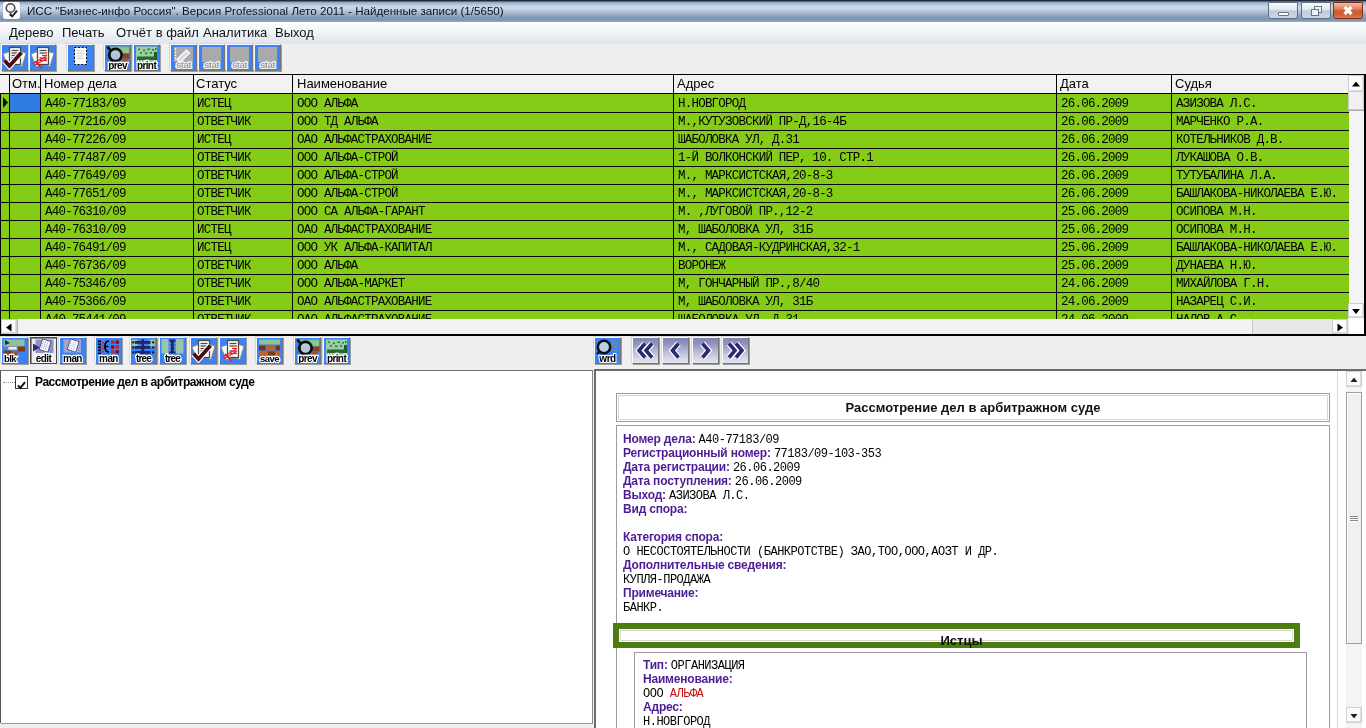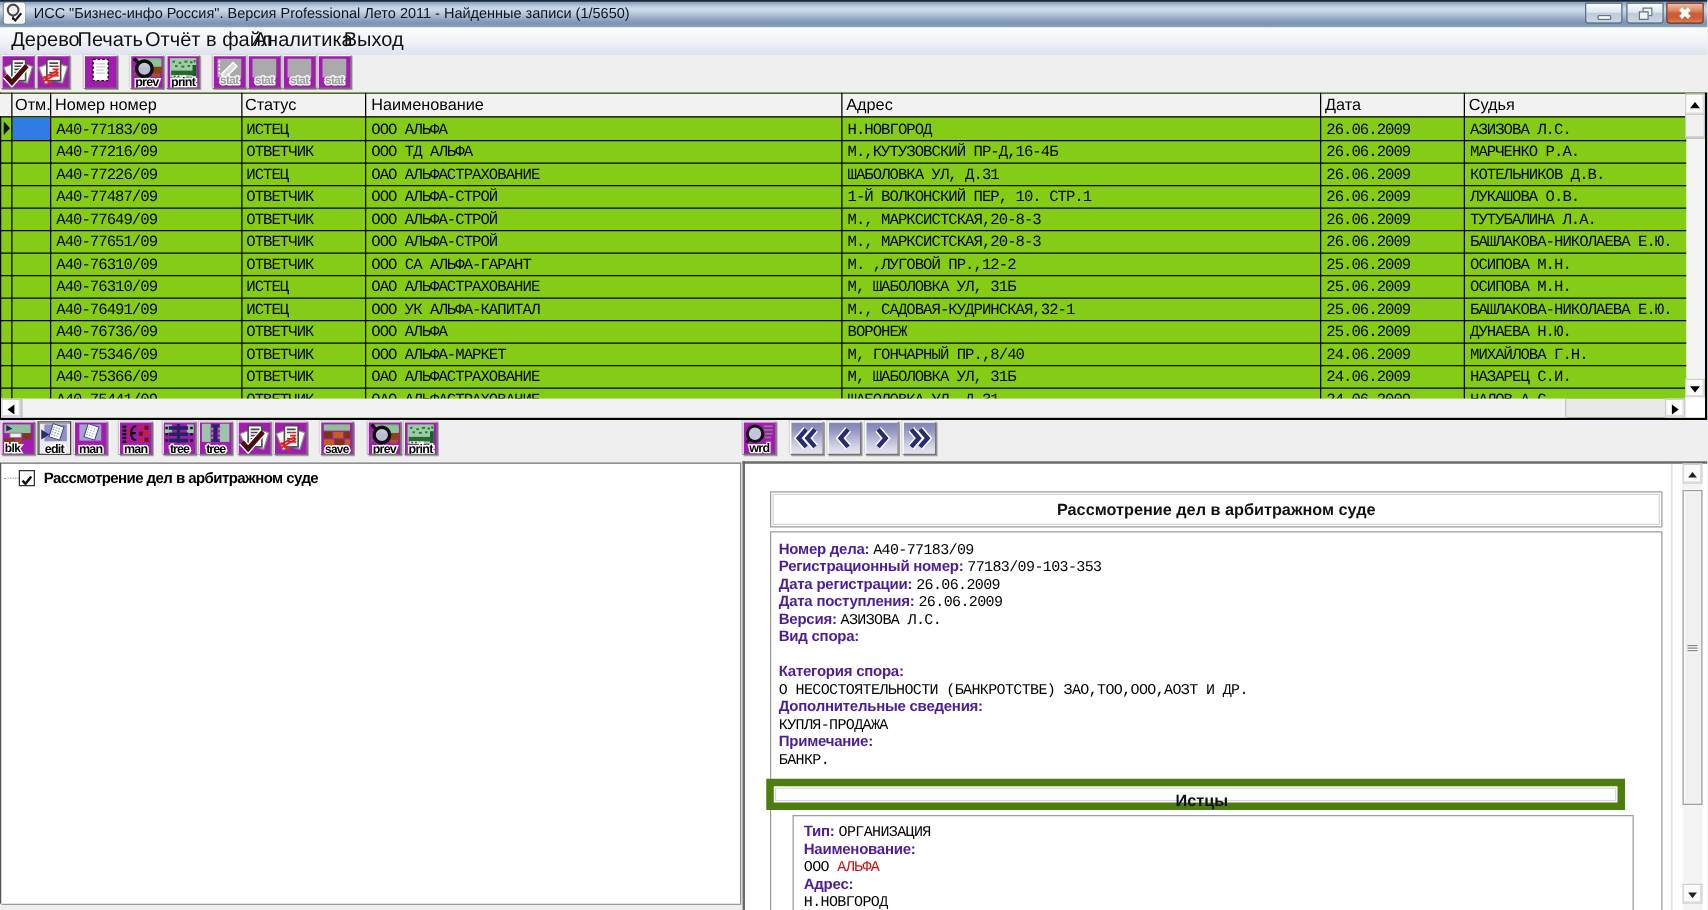--- a/index.html
+++ b/index.html
@@ -1,20 +1,20 @@
 <!DOCTYPE html>
 <html><head>
 <meta charset="utf-8">
 <style>
 *{margin:0;padding:0;box-sizing:border-box}
 html,body{width:1366px;height:728px;overflow:hidden}
 body{font-family:"Liberation Sans",sans-serif;background:#efefef;position:relative}
 .ab{position:absolute}
 .mono{font-family:"Liberation Mono",monospace;font-size:12px;letter-spacing:-0.5px;color:#000}
-.btn{position:absolute;width:27px;height:27px;background:#a21caf;border:1px solid;border-color:#fbfbfb #757575 #757575 #fbfbfb;box-shadow:1px 1px 0 rgba(90,90,90,.55),-1px -1px 0 #d9d9d9}
+.btn{position:absolute;width:27px;height:27px;background:#3b82f6;border:1px solid;border-color:#fbfbfb #757575 #757575 #fbfbfb;box-shadow:1px 1px 0 rgba(90,90,90,.55),-1px -1px 0 #d9d9d9}
 .btn svg{position:absolute;left:0;top:0}
 .hdr{font-size:13px;line-height:18px;color:#000;white-space:pre}
 .rs{position:absolute;left:0;width:1365px;height:1px;background:#000}
 .cl{position:absolute;top:0;width:1px;height:245px;background:#000}
 .row{position:absolute;left:0;width:1349px;height:18px;font-family:"Liberation Mono",monospace;font-size:12.5px;letter-spacing:-0.78px;color:#000}
 .row span{position:absolute;top:1px;line-height:18px;white-space:pre}
 .c1{left:45px}.c2{left:197px}.c3{left:297px}.c4{left:678px}.c5{left:1061px}.c6{left:1176px}
 .sbtn{position:absolute;background:#fbfbfb;border:1px solid #cfcfcf;box-shadow:inset -1px -1px 0 #ddd}
 .sbtn svg{position:absolute;left:0;top:1px}
 .tbtxt{font-weight:bold;text-anchor:middle;font-family:"Liberation Sans";paint-order:stroke}
@@ -45,21 +45,21 @@
   <div class="ab" style="left:12px;top:3px;width:8px;height:7px;background:#eef3f7;border:1px solid #67757f"></div>
   <div class="ab" style="left:9px;top:6px;width:8px;height:7px;background:#eef3f7;border:1px solid #67757f"></div>
 </div>
 <div class="ab" style="left:1333px;top:2px;width:30px;height:17px;border:1px solid #7c2d15;border-radius:1px 1px 3px 3px;background:linear-gradient(180deg,#f0bda5 0%,#e08a64 35%,#cd5c35 52%,#cf5c33 75%,#dd8055 100%)">
   <svg width="28" height="15" viewBox="0 0 28 15" style="position:absolute;left:0;top:0">
   <path d="M10.5 4 L17.5 11 M17.5 4 L10.5 11" stroke="#fff" stroke-width="3.2" stroke-linecap="butt"></path>
   </svg>
 </div>
 
 <div class="ab" style="left:0;top:22px;width:1366px;height:22px;background:linear-gradient(180deg,#fcfdfe 0%,#f2f4f9 45%,#e6eaf2 75%,#dfe4ee 100%)"></div>
-<div class="ab" id="menubar" style="left:0;top:22px;width:1366px;height:22px;font-size:16px;color:#111">
+<div class="ab" id="menubar" style="left:0;top:22px;width:1366px;height:22px;font-size:13px;color:#111">
   <span class="ab" style="left:9px;line-height:22px">Дерево</span>
   <span class="ab" style="left:62px;line-height:22px">Печать</span>
   <span class="ab" style="left:116px;line-height:22px">Отчёт в файл</span>
   <span class="ab" style="left:203px;line-height:22px">Аналитика</span>
   <span class="ab" style="left:275px;line-height:22px">Выход</span>
 </div>
 
 <div class="btn" style="left:1px;top:44px">
 <svg width="25" height="25" viewBox="0 0 25 25">
 <g transform="rotate(-22 10 14)">
@@ -178,21 +178,21 @@
 <div class="ab" id="grid" style="left:0;top:74px;width:1366px;height:262px;background:#84cc16;overflow:hidden">
 
   <div class="ab" style="left:0;top:0;width:1366px;height:1px;background:#000"></div>
   <div class="ab" style="left:0;top:260px;width:1366px;height:2px;background:#000"></div>
   <div class="ab" style="left:0;top:0;width:1px;height:262px;background:#000"></div>
   <div class="ab" style="left:1364px;top:0;width:2px;height:262px;background:#000"></div>
 
   <div class="ab" style="left:1;top:1px;width:1363px;height:18px;background:#f2f2f2"></div>
   <div class="ab" style="left:0;top:19px;width:1365px;height:1px;background:#000"></div>
   <div class="ab hdr" style="left:12px;top:1px">Отм.</div>
-  <div class="ab hdr" style="left:44px;top:1px">Номер номер</div>
+  <div class="ab hdr" style="left:44px;top:1px">Номер дела</div>
   <div class="ab hdr" style="left:196px;top:1px">Статус</div>
   <div class="ab hdr" style="left:297px;top:1px">Наименование</div>
   <div class="ab hdr" style="left:677px;top:1px">Адрес</div>
   <div class="ab hdr" style="left:1060px;top:1px">Дата</div>
   <div class="ab hdr" style="left:1175px;top:1px">Судья</div>
 
   <div class="ab" style="left:10px;top:20px;width:30px;height:18px;background:#2e7ce4"></div>
   <svg class="ab" style="left:2px;top:23px" width="7" height="11" viewBox="0 0 7 11">
       <path d="M1 0 L6 5.5 L1 11 Z" fill="#111"></path>
     </svg>
@@ -605,21 +605,21 @@
 
   <div class="ab" style="left:20px;top:22px;width:714px;height:29px;border:1px solid #9d9d9d">
     <div class="ab" style="left:1px;top:1px;right:1px;bottom:1px;border:1px solid #d7d7d7"></div>
     <div class="ab" style="left:0;top:0;width:712px;height:27px;text-align:center;font-size:13px;font-weight:bold;line-height:27px;color:#111">Рассмотрение дел в арбитражном суде</div>
   </div>
   <div class="ab" style="left:20px;top:54px;width:714px;height:700px;border:1px solid #9d9d9d"></div>
   <div class="dline" style="top:61px"><span class="dl">Номер дела: </span><span class="mono">А40-77183/09</span></div>
   <div class="dline" style="top:75px"><span class="dl">Регистрационный номер: </span><span class="mono">77183/09-103-353</span></div>
   <div class="dline" style="top:89px"><span class="dl">Дата регистрации: </span><span class="mono">26.06.2009</span></div>
   <div class="dline" style="top:103px"><span class="dl">Дата поступления: </span><span class="mono">26.06.2009</span></div>
-  <div class="dline" style="top:117px"><span class="dl">Версия: </span><span class="mono">АЗИЗОВА Л.С.</span></div>
+  <div class="dline" style="top:117px"><span class="dl">Выход: </span><span class="mono">АЗИЗОВА Л.С.</span></div>
   <div class="dline" style="top:131px"><span class="dl">Вид спора:</span></div>
   <div class="dline" style="top:159px"><span class="dl">Категория спора:</span></div>
   <div class="dline" style="top:173px"><span class="mono">О НЕСОСТОЯТЕЛЬНОСТИ (БАНКРОТСТВЕ) ЗАО,ТОО,ООО,АОЗТ И ДР.</span></div>
   <div class="dline" style="top:187px"><span class="dl">Дополнительные сведения:</span></div>
   <div class="dline" style="top:201px"><span class="mono">КУПЛЯ-ПРОДАЖА</span></div>
   <div class="dline" style="top:215px"><span class="dl">Примечание:</span></div>
   <div class="dline" style="top:229px"><span class="mono">БАНКР.</span></div>
 
   <div class="ab" style="left:17px;top:252px;width:687px;height:25px;border:6px solid #4d7c0f">
     <div class="ab" style="left:1px;top:1px;right:1px;bottom:1px;border:1px solid #d7d7d7"></div>

